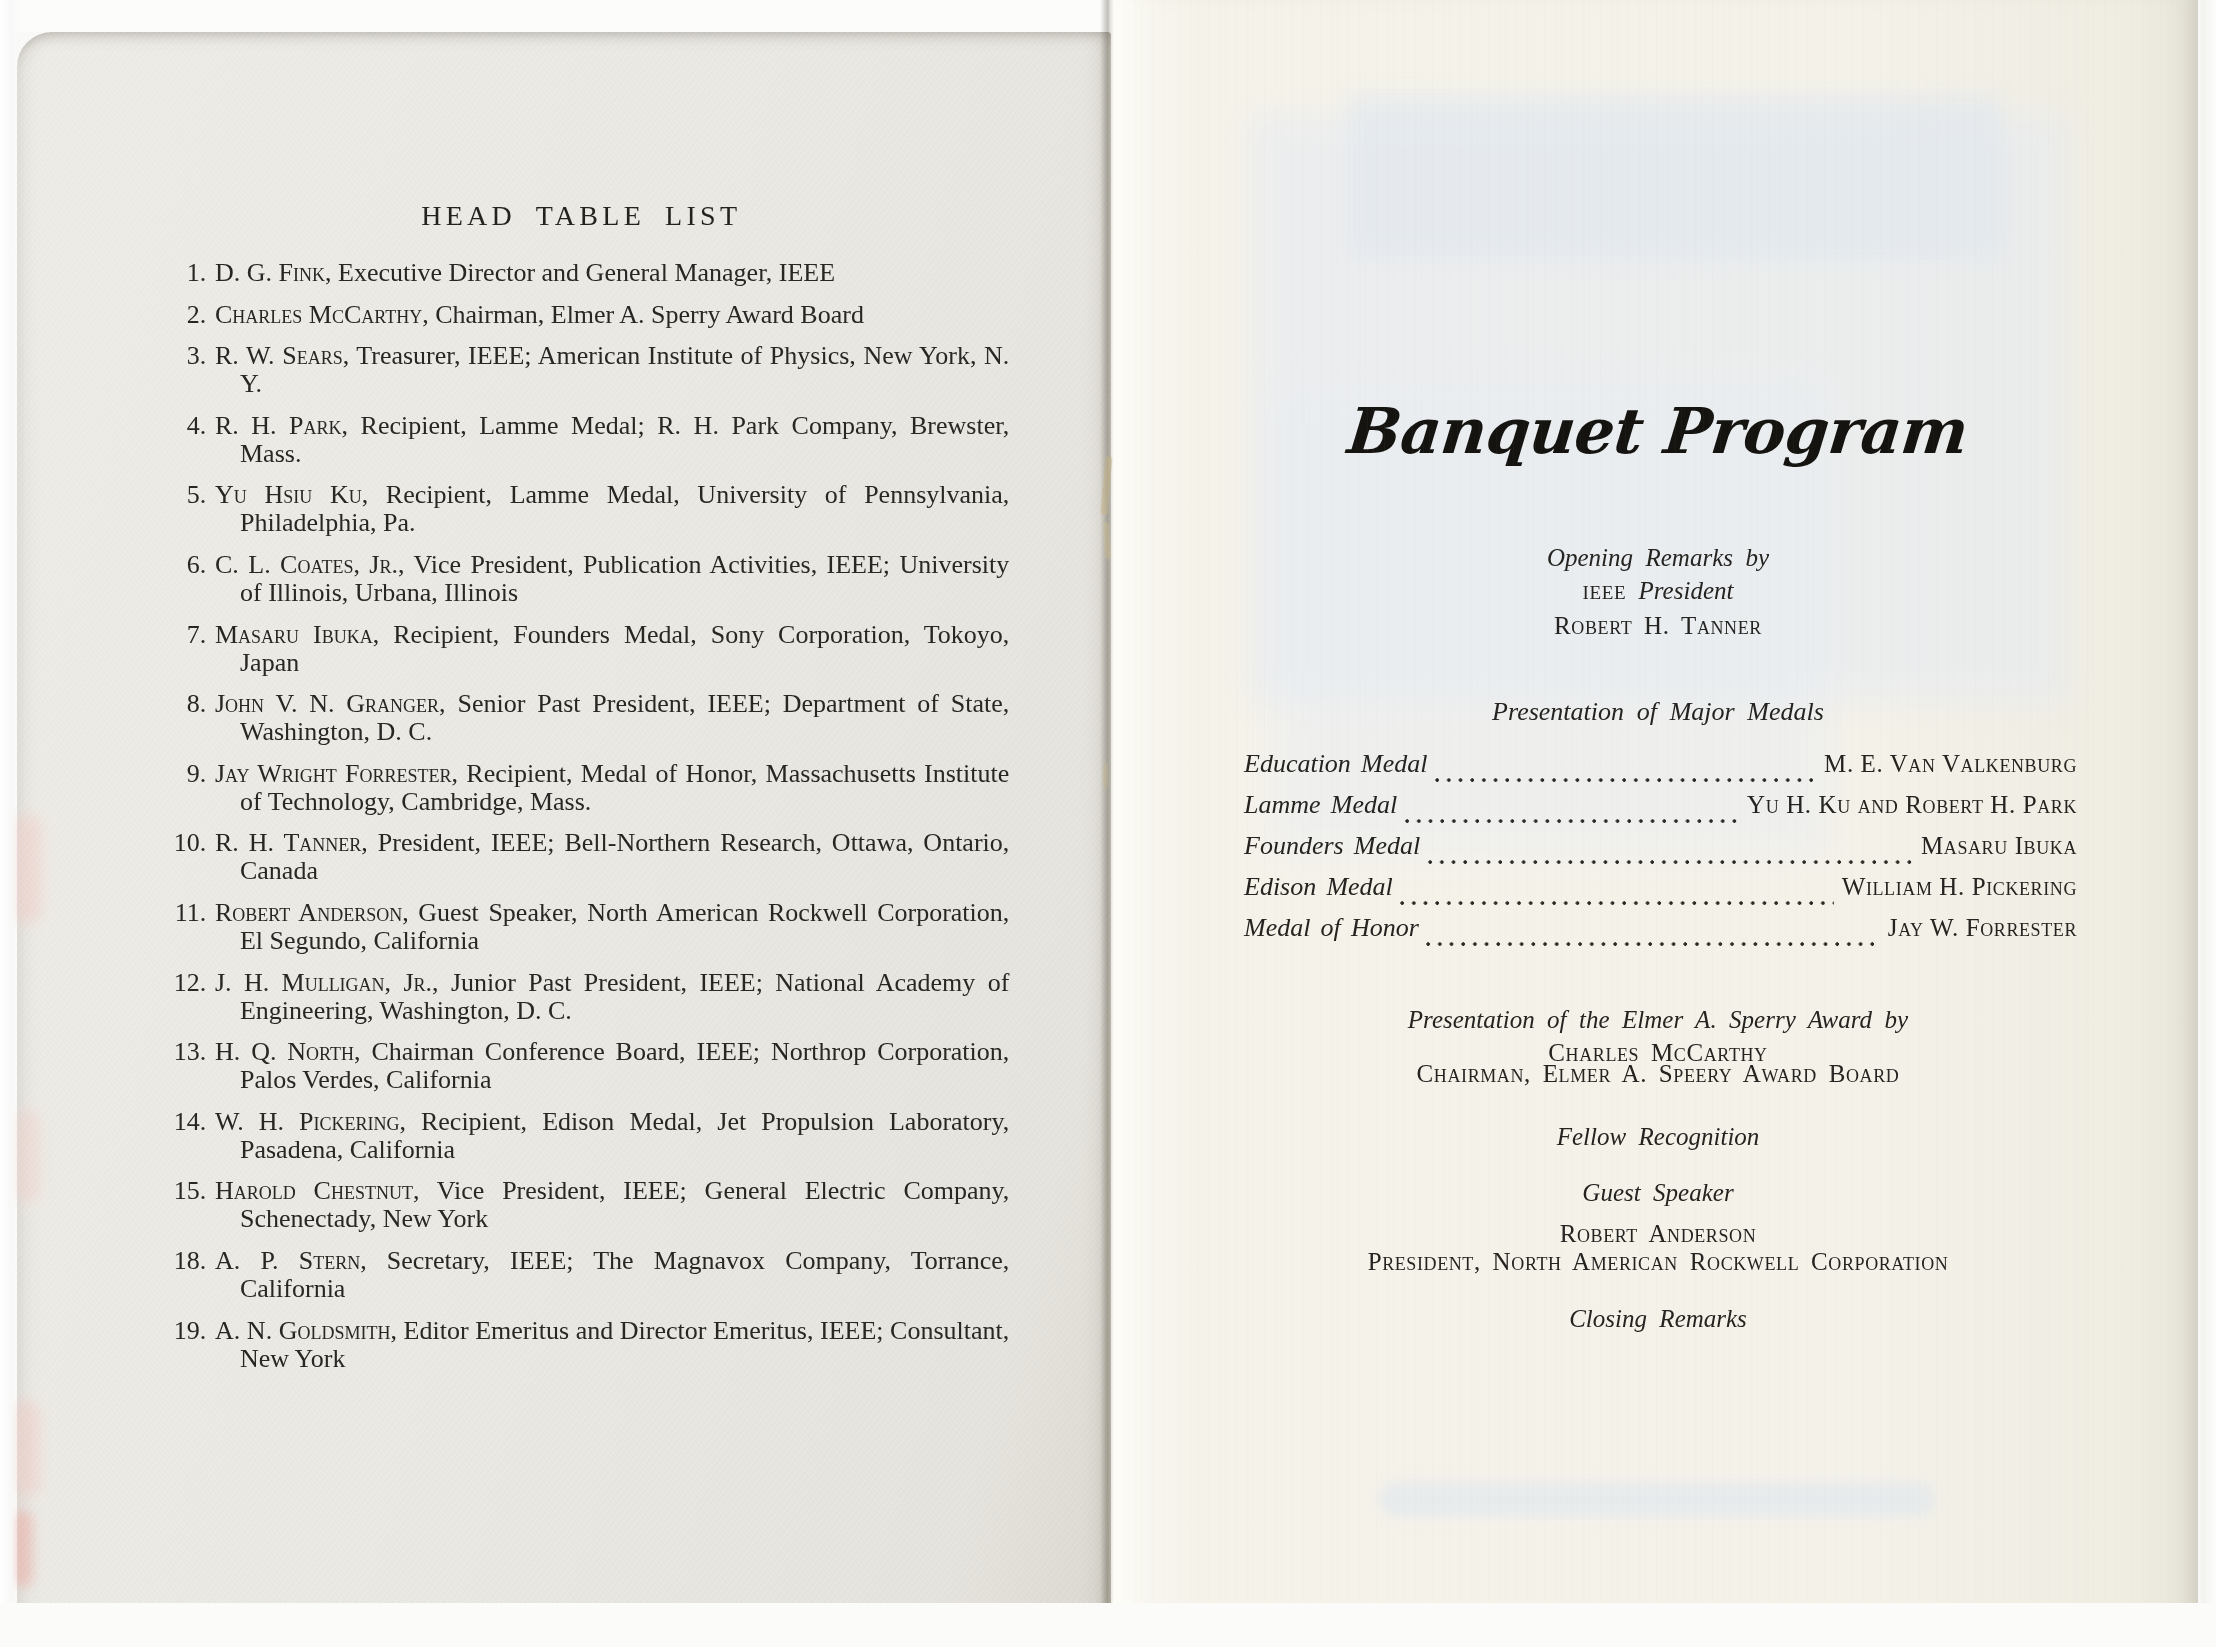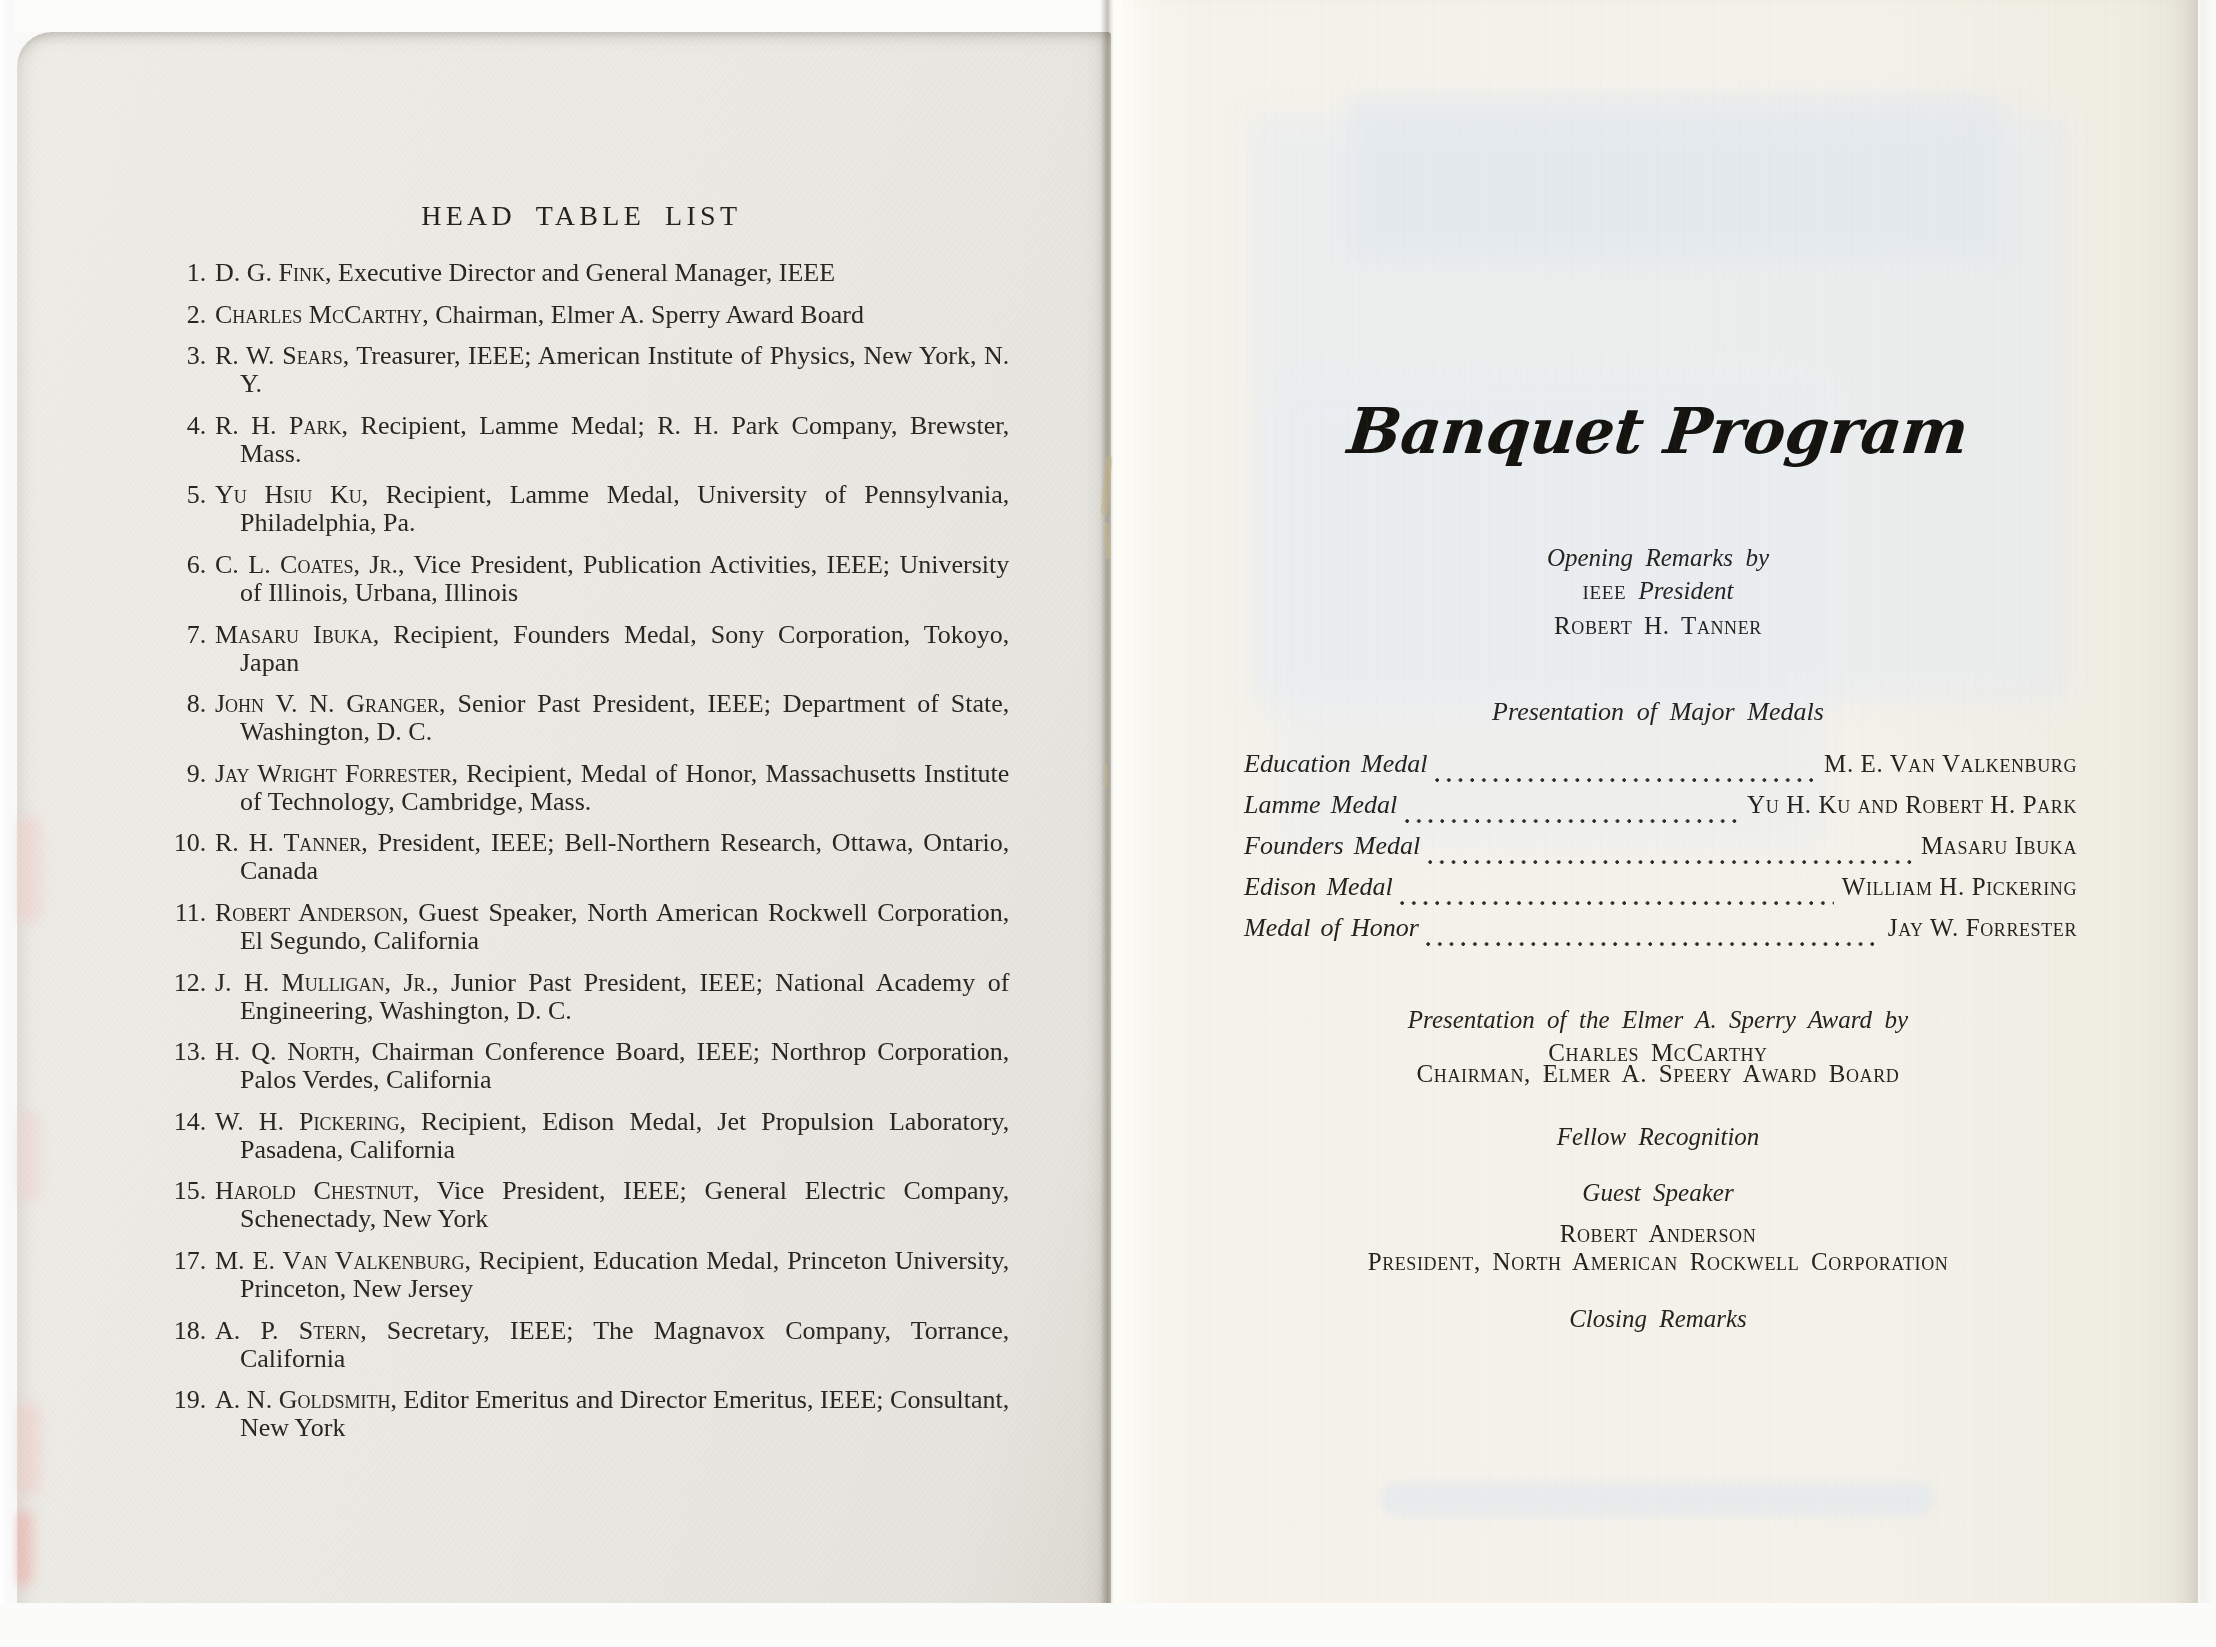--- a/index.html
+++ b/index.html
@@ -173,24 +173,20 @@
     <span class="num">14.</span>
     <span class="entry-text"><span class="sc">W. H. Pickering</span><span>, Recipient, Edison Medal, Jet Propulsion Laboratory, Pasadena, California</span></span>
   </li>
 
   <li class="entry">
     <span class="num">15.</span>
     <span class="entry-text"><span class="sc">Harold Chestnut</span><span>, Vice President, IEEE; General Electric Company, Schenectady, New York</span></span>
   </li>
 
 
-  <li class="entry">
-    <span class="num">17.</span>
-    <span class="entry-text"><span class="sc">M. E. Van Valkenburg</span><span>, Recipient, Education Medal, Princeton University, Princeton, New Jersey</span></span>
-  </li>
 
   <li class="entry">
     <span class="num">18.</span>
     <span class="entry-text"><span class="sc">A. P. Stern</span><span>, Secretary, IEEE; The Magnavox Company, Torrance, California</span></span>
   </li>
 
   <li class="entry">
     <span class="num">19.</span>
     <span class="entry-text"><span class="sc">A. N. Goldsmith</span><span>, Editor Emeritus and Director Emeritus, IEEE; Consultant, New York</span></span>
   </li>

